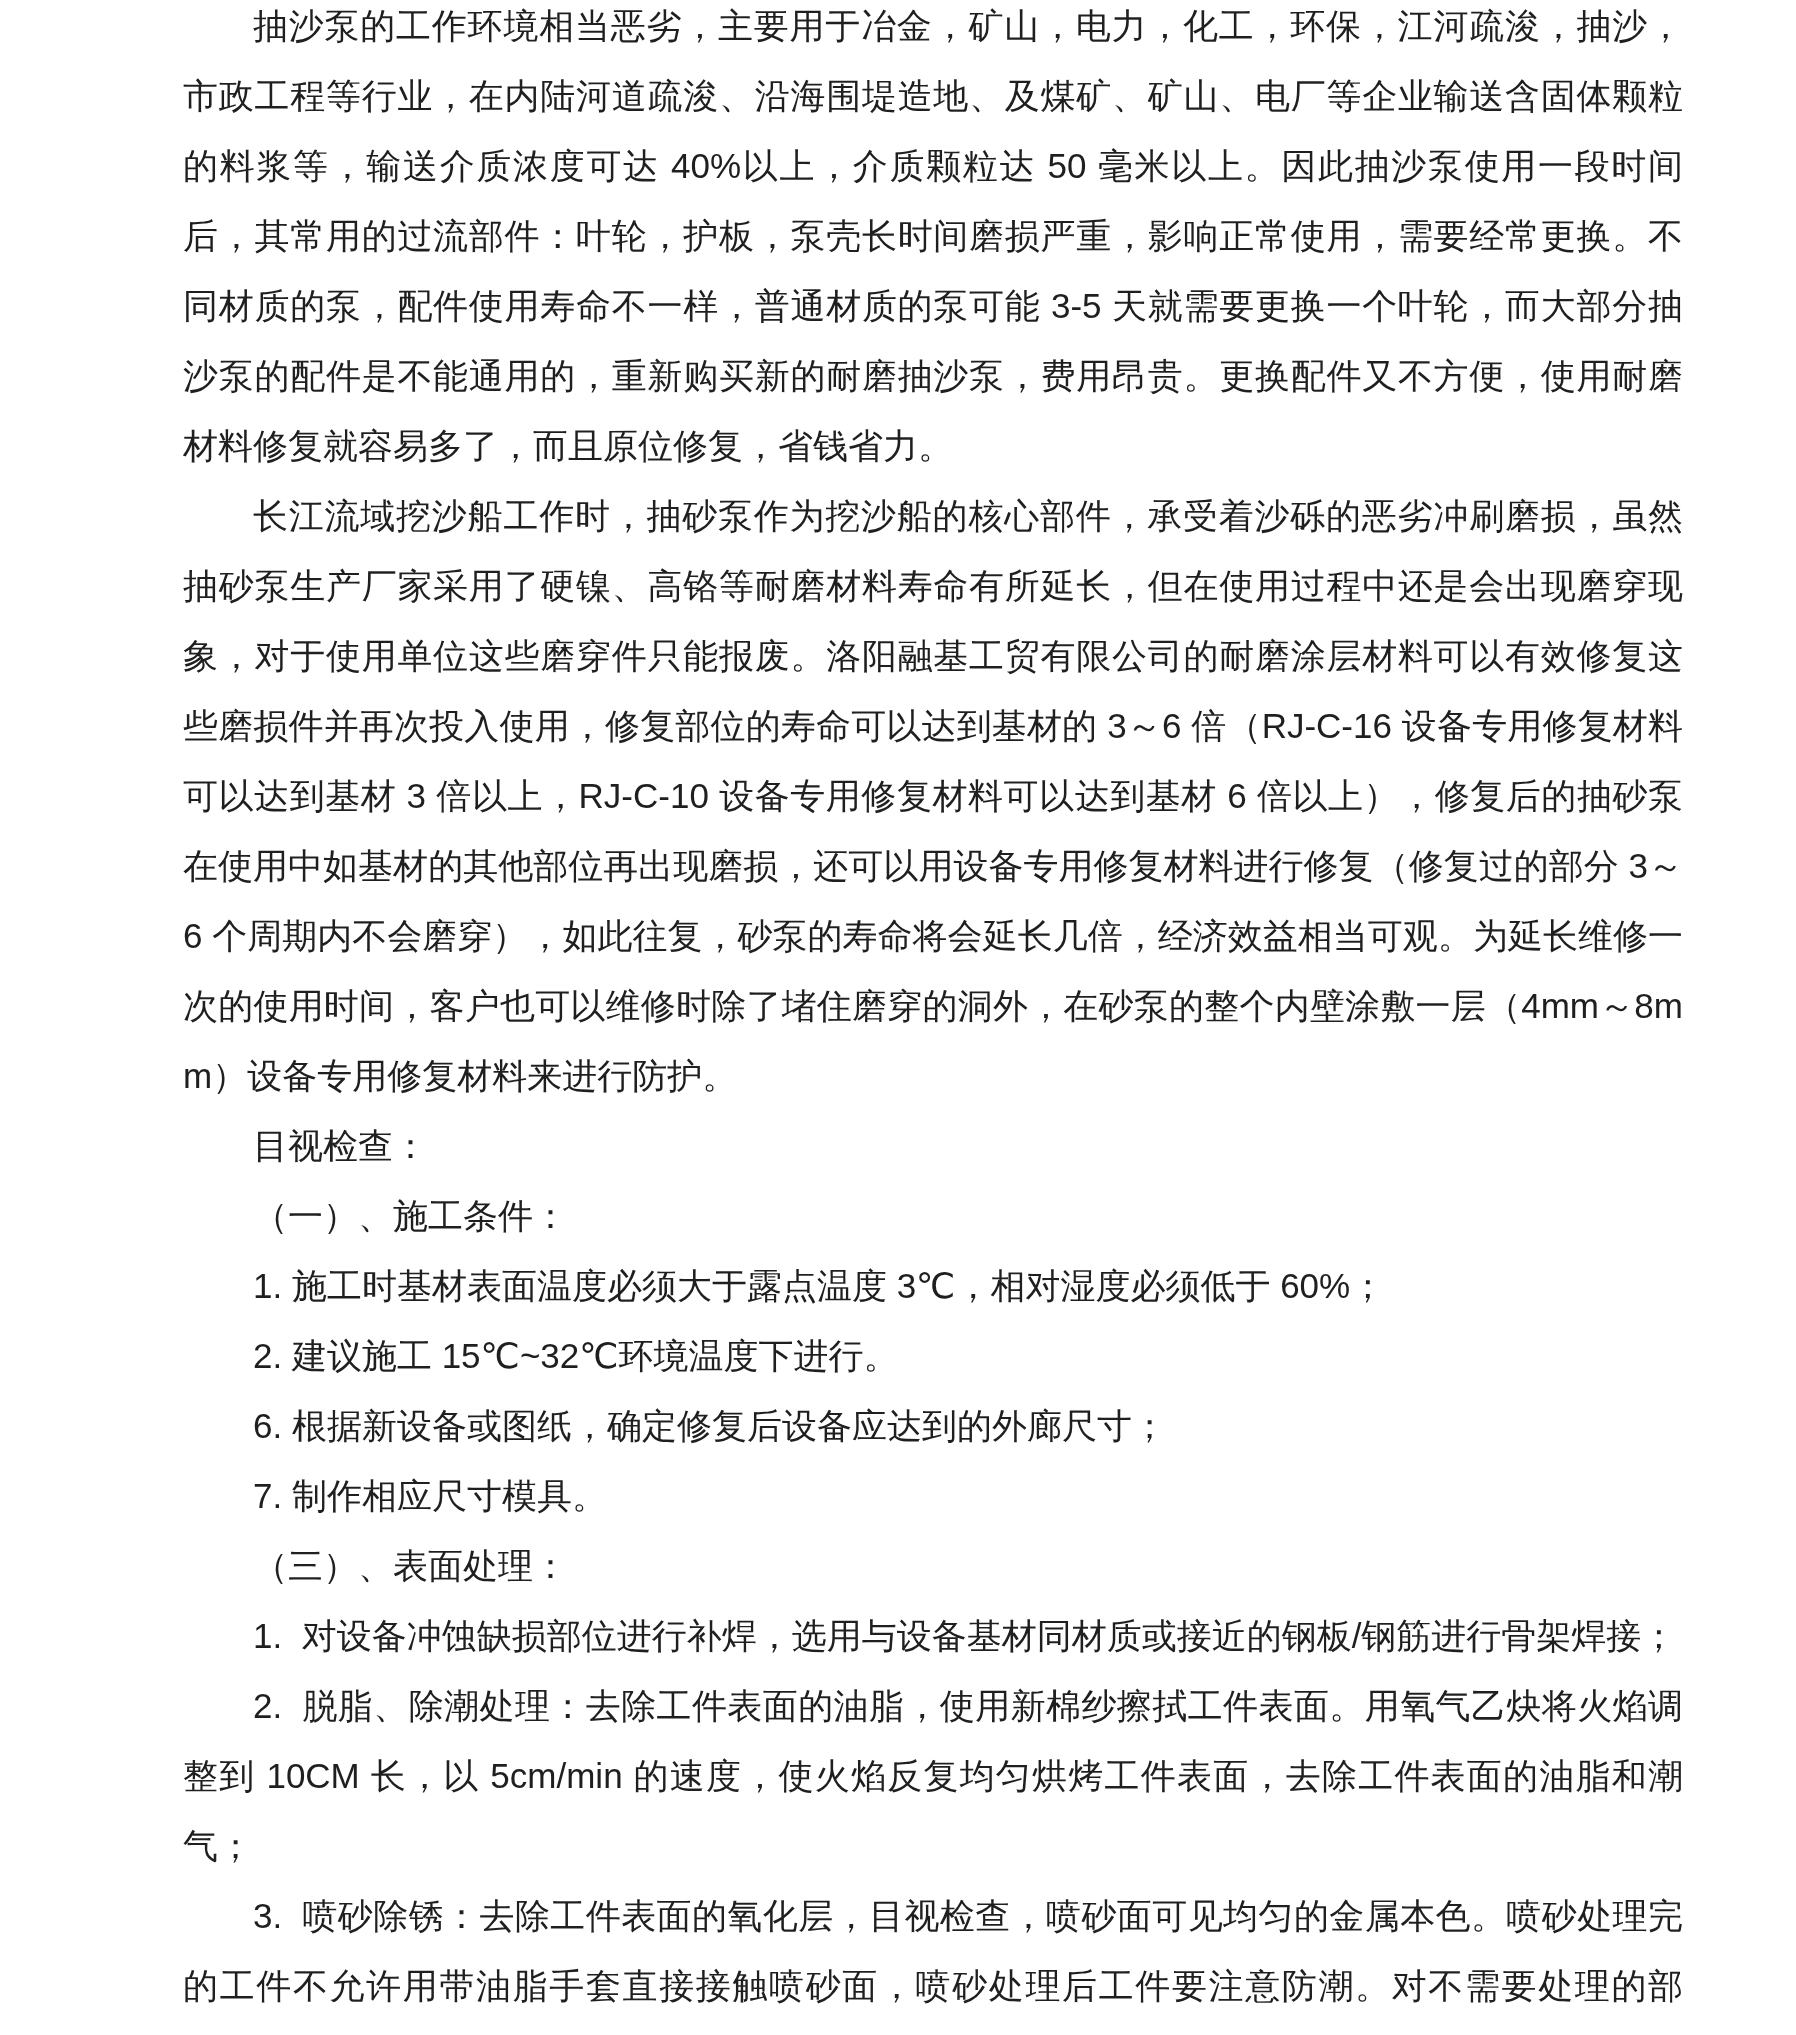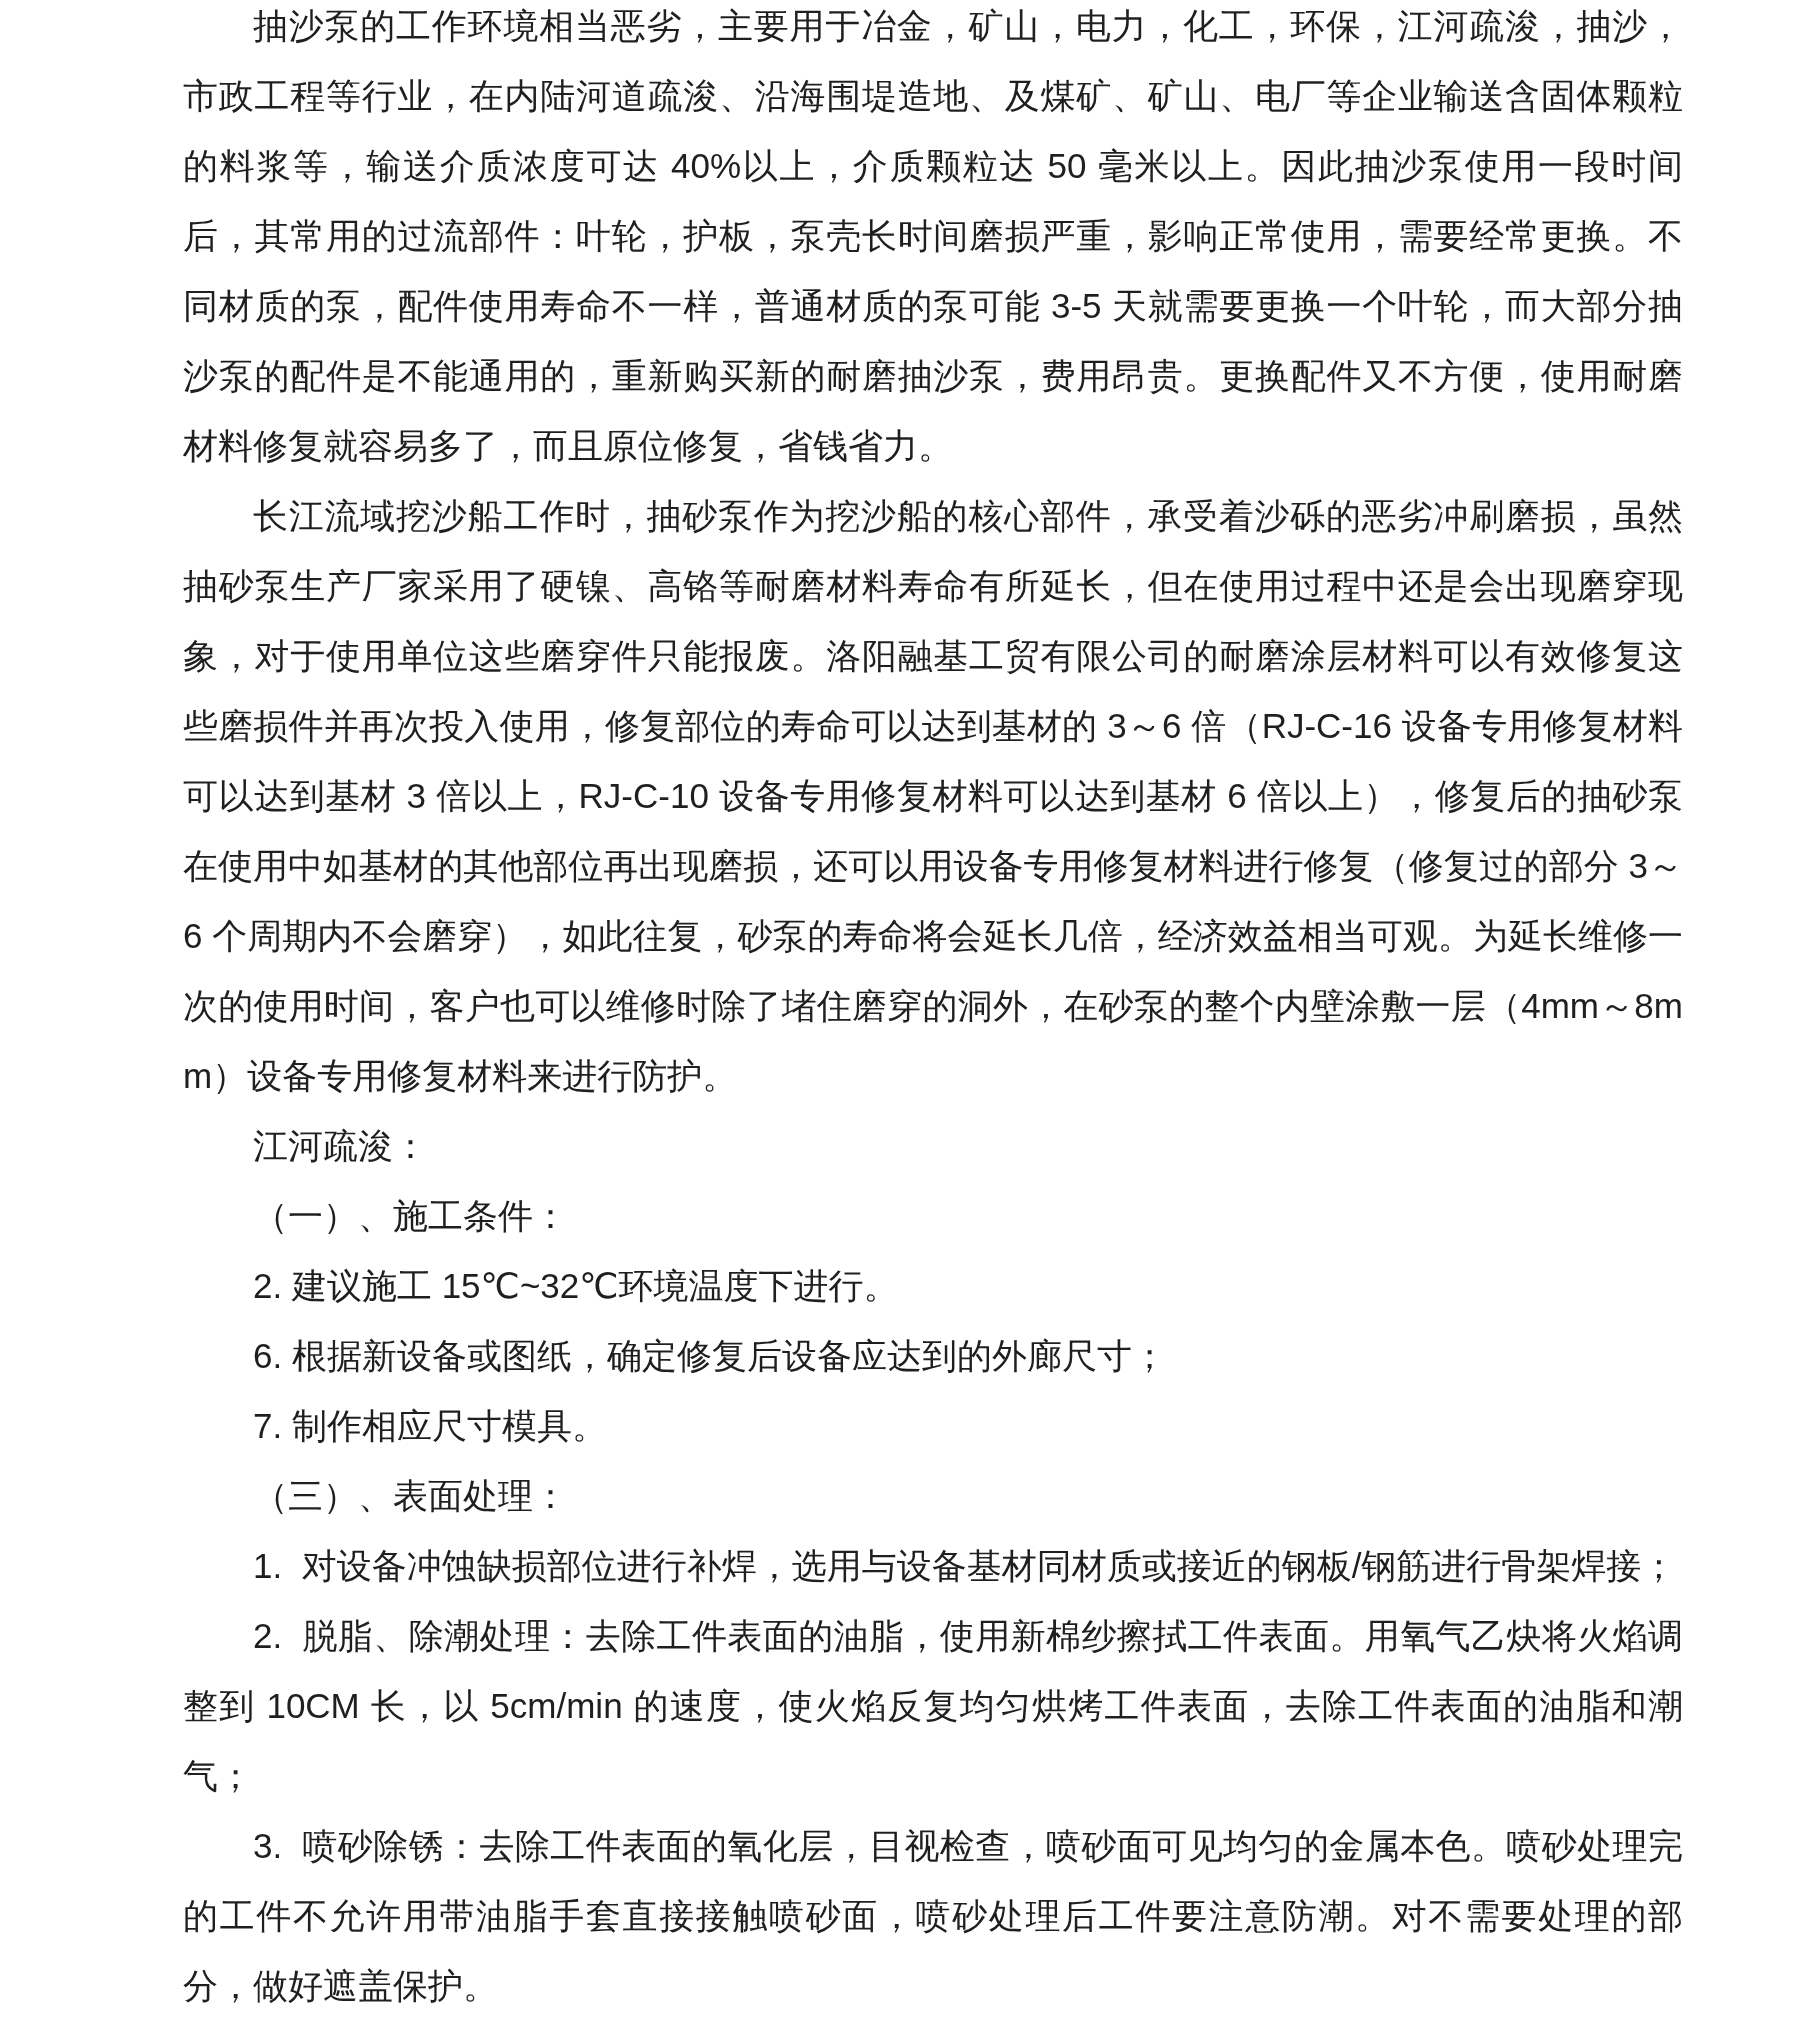--- a/index.html
+++ b/index.html
@@ -32,22 +32,23 @@
     word-break: break-all;
     font-weight: 500;
   }
 </style>
 </head>
 <body>
 
 <div class="page">
   <p class="para">抽沙泵的工作环境相当恶劣，主要用于冶金，矿山，电力，化工，环保，江河疏浚，抽沙，市政工程等行业，在内陆河道疏浚、沿海围堤造地、及煤矿、矿山、电厂等企业输送含固体颗粒的料浆等，输送介质浓度可达 40%以上，介质颗粒达 50 毫米以上。因此抽沙泵使用一段时间后，其常用的过流部件：叶轮，护板，泵壳长时间磨损严重，影响正常使用，需要经常更换。不同材质的泵，配件使用寿命不一样，普通材质的泵可能 3-5 天就需要更换一个叶轮，而大部分抽沙泵的配件是不能通用的，重新购买新的耐磨抽沙泵，费用昂贵。更换配件又不方便，使用耐磨材料修复就容易多了，而且原位修复，省钱省力。</p>
   <p class="para">长江流域挖沙船工作时，抽砂泵作为挖沙船的核心部件，承受着沙砾的恶劣冲刷磨损，虽然抽砂泵生产厂家采用了硬镍、高铬等耐磨材料寿命有所延长，但在使用过程中还是会出现磨穿现象，对于使用单位这些磨穿件只能报废。洛阳融基工贸有限公司的耐磨涂层材料可以有效修复这些磨损件并再次投入使用，修复部位的寿命可以达到基材的 3～6 倍（RJ-C-16 设备专用修复材料可以达到基材 3 倍以上，RJ-C-10 设备专用修复材料可以达到基材 6 倍以上），修复后的抽砂泵在使用中如基材的其他部位再出现磨损，还可以用设备专用修复材料进行修复（修复过的部分 3～6 个周期内不会磨穿），如此往复，砂泵的寿命将会延长几倍，经济效益相当可观。为延长维修一次的使用时间，客户也可以维修时除了堵住磨穿的洞外，在砂泵的整个内壁涂敷一层（4mm～8mm）设备专用修复材料来进行防护。</p>
-  <p class="para">江河疏浚：</p>
+  <p class="para">目视检查：</p>
   <p class="para">（一）、施工条件：</p>
+  <p class="para">1. 施工时基材表面温度必须大于露点温度 3℃，相对湿度必须低于 60%；</p>
   <p class="para">2. 建议施工 15℃~32℃环境温度下进行。</p>
   <p class="para">6. 根据新设备或图纸，确定修复后设备应达到的外廊尺寸；</p>
   <p class="para">7. 制作相应尺寸模具。</p>
   <p class="para">（三）、表面处理：</p>
   <p class="para">1.&nbsp; 对设备冲蚀缺损部位进行补焊，选用与设备基材同材质或接近的钢板/钢筋进行骨架焊接；</p>
   <p class="para">2.&nbsp; 脱脂、除潮处理：去除工件表面的油脂，使用新棉纱擦拭工件表面。用氧气乙炔将火焰调整到 10CM 长，以 5cm/min 的速度，使火焰反复均匀烘烤工件表面，去除工件表面的油脂和潮气；</p>
   <p class="para">3.&nbsp; 喷砂除锈：去除工件表面的氧化层，目视检查，喷砂面可见均匀的金属本色。喷砂处理完的工件不允许用带油脂手套直接接触喷砂面，喷砂处理后工件要注意防潮。对不需要处理的部分，做好遮盖保护。</p>
 </div>
 
 

